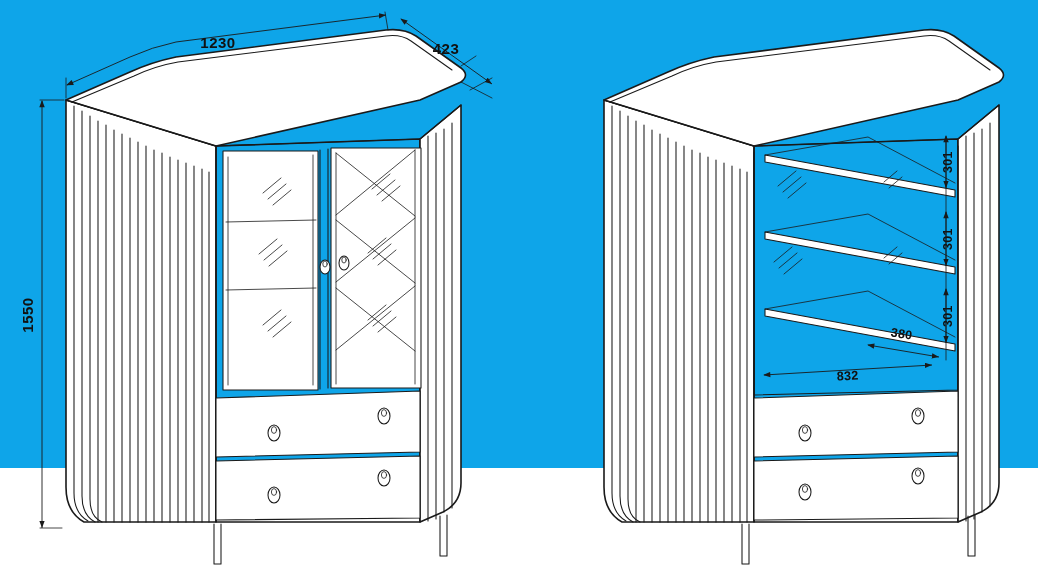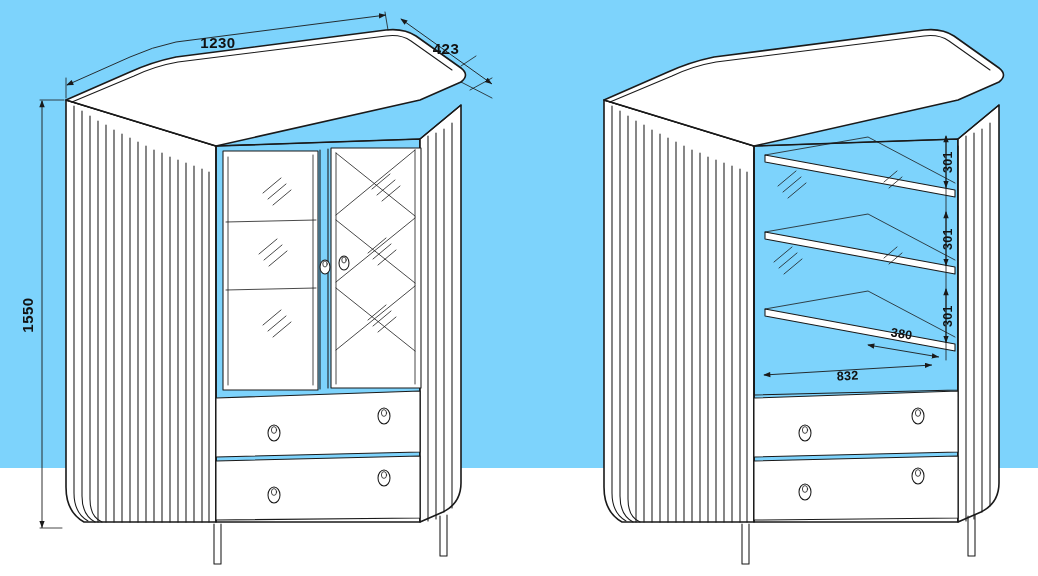--- a/index.html
+++ b/index.html
@@ -10,21 +10,21 @@
   body {
     width: 1038px;
     height: 576px;
     overflow: hidden;
     font-family: "Liberation Sans", sans-serif;
   }
   #stage {
     position: relative;
     width: 1038px;
     height: 468px;
-    background: #7dd3fc;
+    background: #0ea5e9;
   }
   svg.drawing {
     position: absolute;
     left: 0;
     top: 0;
     width: 1038px;
     height: 576px;
   }
   .ln {
     fill: none;

